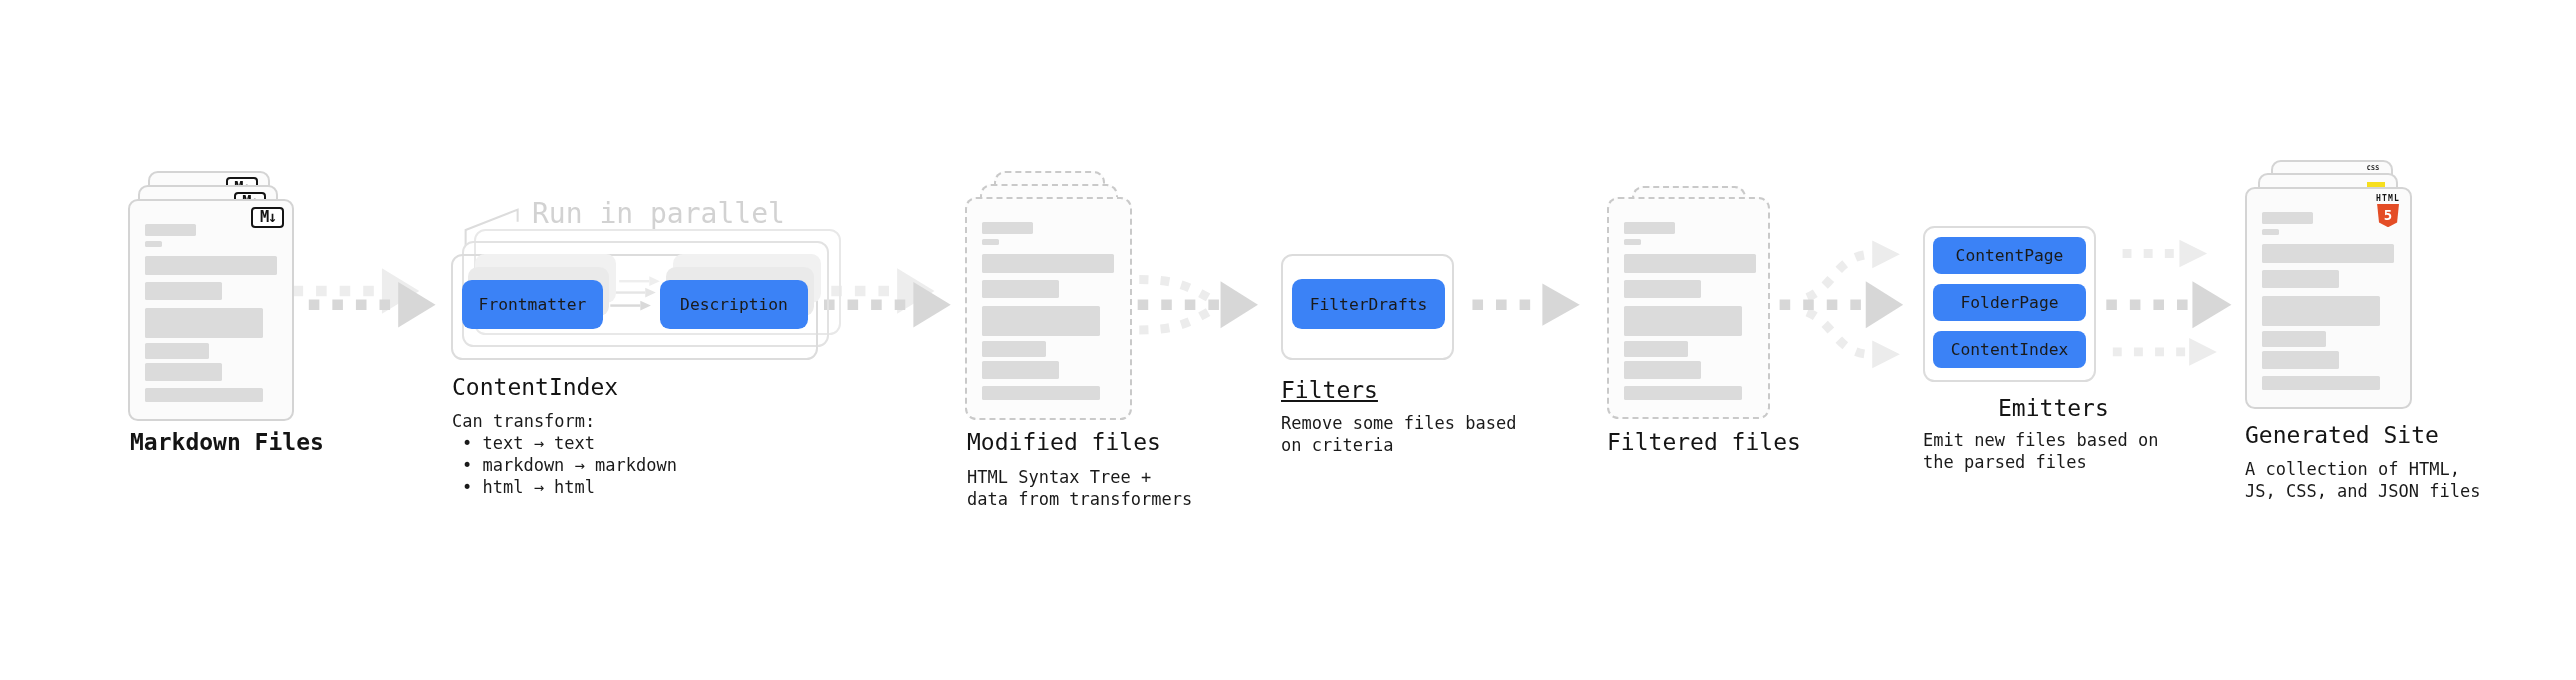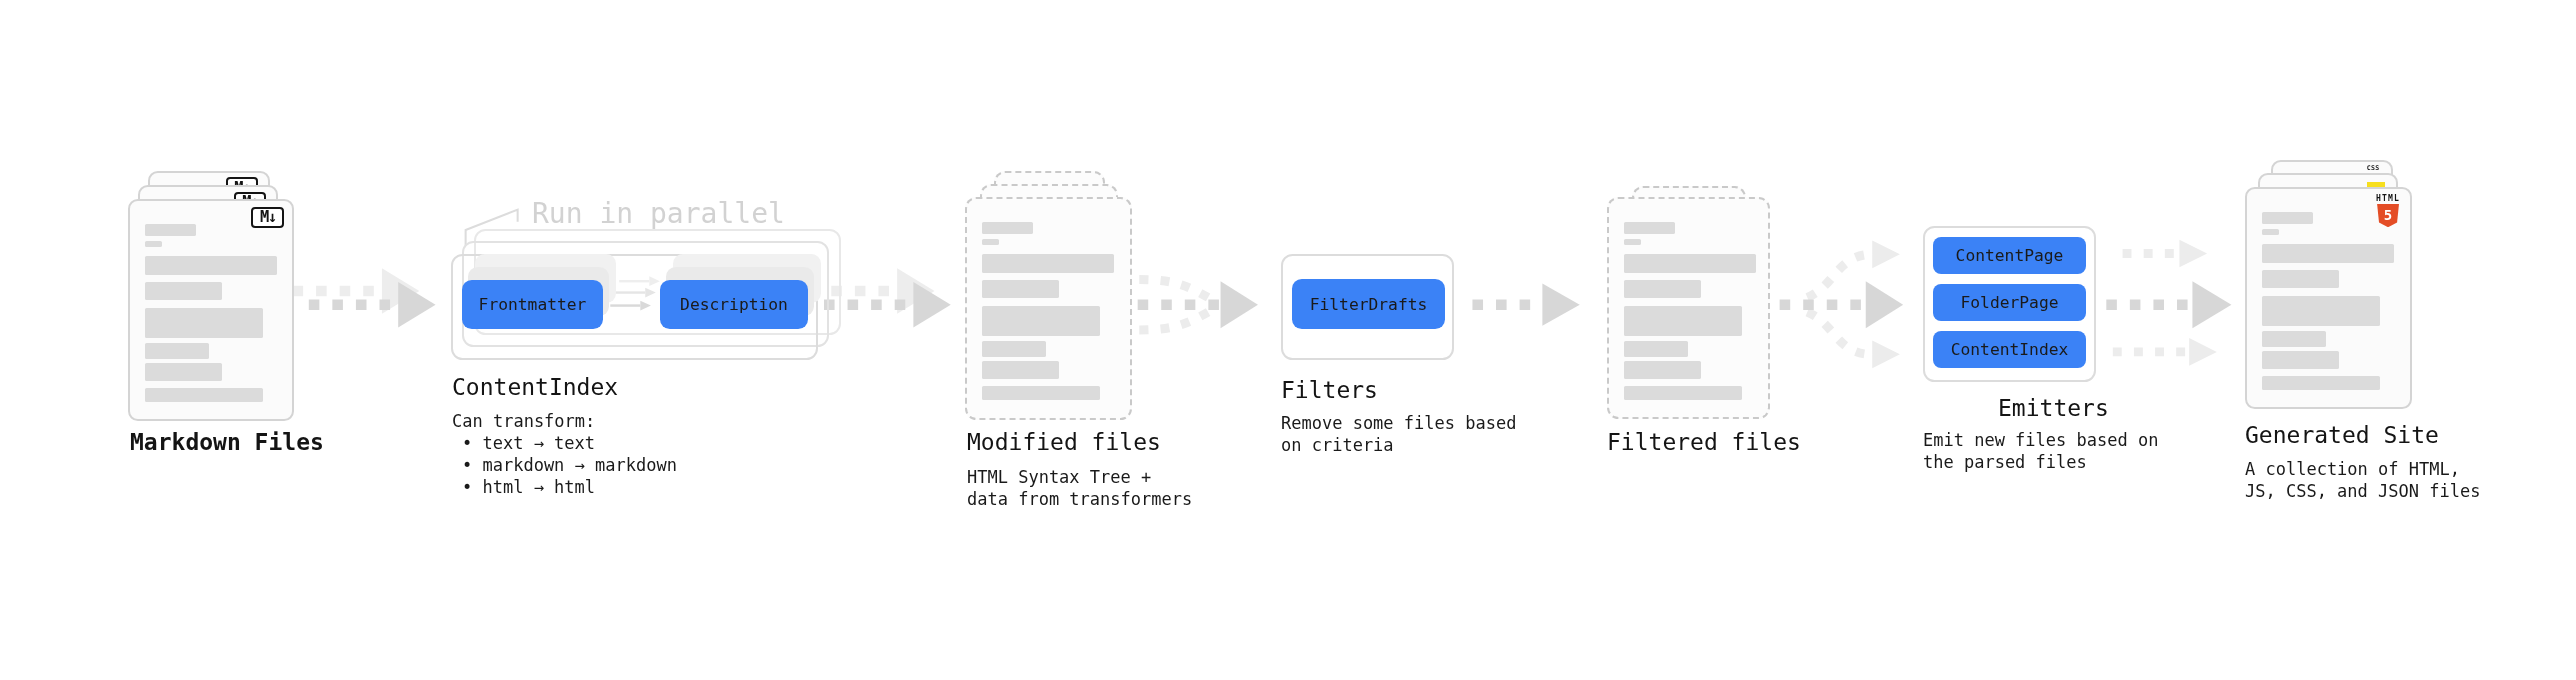--- a/index.html
+++ b/index.html
@@ -185,21 +185,21 @@
     <div class="label" style="left:967px; top:431px;">Modified files</div>
     <div class="desc" style="left:967px; top:466px;">
       <div>HTML Syntax Tree +</div>
       <div>data from transformers</div>
     </div>
   </div>
 
   <div>
     <div class="plug-box" style="left:1281px; top:254px; width:173px; height:106px;"></div>
     <div class="pill" style="left:1292px; top:279px; width:153px; height:50px;">FilterDrafts</div>
-    <div class="label" style="left:1281px; top:379px;">Filters</div>
+    <div class="label" style="left:1281px; top:379px;text-decoration:underline;">Filters</div>
     <div class="desc" style="left:1281px; top:412px;">
       <div>Remove some files based</div>
       <div>on criteria</div>
     </div>
   </div>
 
   <div>
     <div class="tab dashed z2" style="left:1632px; top:186px; width:114px;"></div>
     <div class="card dashed" style="left:1607px; top:197px; width:163px; height:222px;">
       <div class="sk s1"></div>

